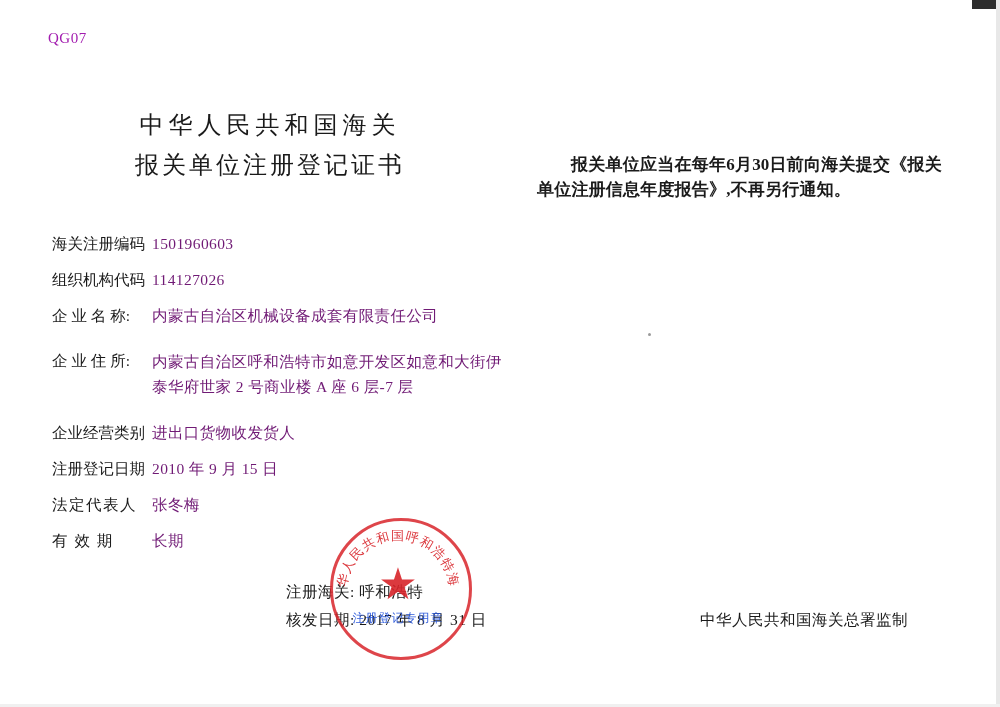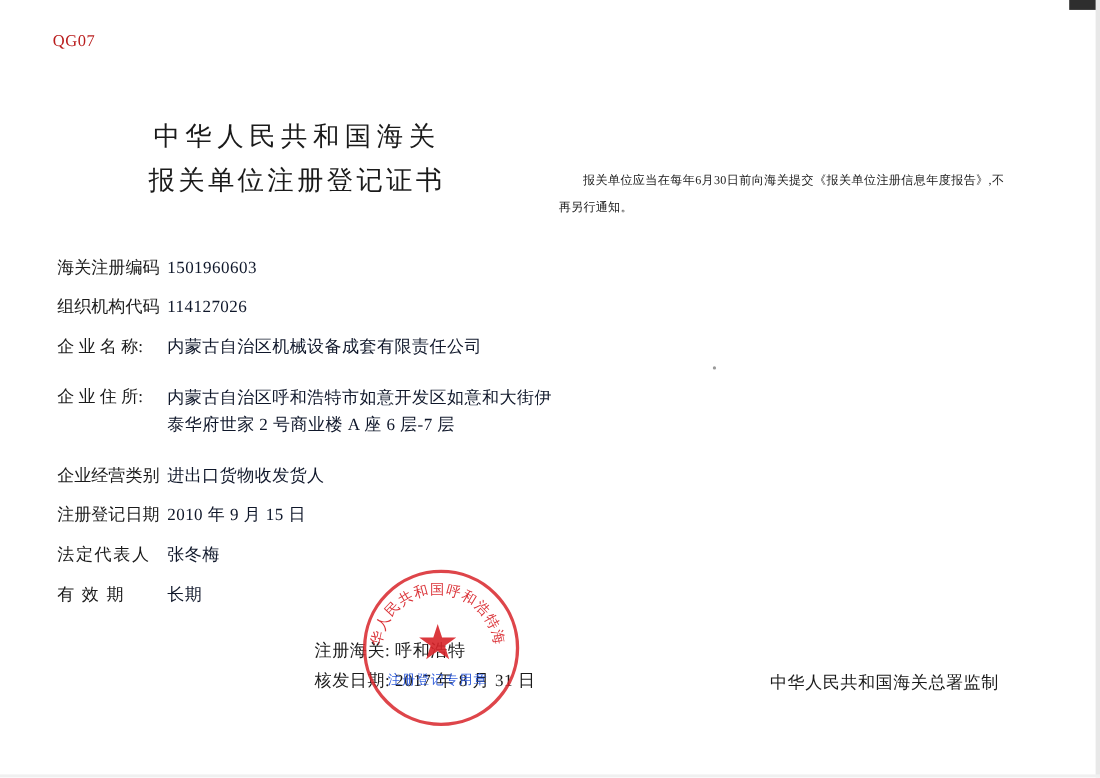--- a/index.html
+++ b/index.html
@@ -49,21 +49,21 @@
     height: 3px;
     background: #f0f0f0;
   }
 
   .form-code {
     position: absolute;
     left: 48px;
     top: 30px;
     font-size: 15px;
     letter-spacing: 0.5px;
-    color: #b91c1c;
+    color: #a21caf;
   }
 
   
   .cert-title {
     position: absolute;
     left: 60px;
     top: 105px;
     width: 420px;
     text-align: center;
     font-size: 24px;
@@ -92,21 +92,21 @@
   .field-row.gap-top { margin-top: 22px; }
   .field-label {
     width: 100px;
     flex: 0 0 100px;
     color: #1a1a1a;
     letter-spacing: 0px;
   }
   .field-label.sp1 { letter-spacing: 1.5px; }
   .field-value {
     flex: 1;
-    color: #0f172a;
+    color: #701a75;
     letter-spacing: 0.4px;
   }
   .field-value.wrap { line-height: 25px; }
 
   
   .issue-block {
     position: absolute;
     left: 286px;
     top: 578px;
     font-size: 15.5px;
@@ -120,27 +120,28 @@
     left: 560px;
     top: 110px;
     width: 400px;
     text-align: center;
     font-size: 23px;
     letter-spacing: 8px;
     color: #1a1a1a;
   }
   .notice-body {
     position: absolute;
-    left: 508px;
+    left: 537px;
     top: 152px;
     width: 405px;
-    font-size: 11px;
+    font-size: 17px;
     line-height: 25px;
     letter-spacing: 0.2px;
     text-align: justify;
+    font-weight: bold;
   }
   .notice-body .indent { text-indent: 2em; }
   .notice-dot {
     position: absolute;
     left: 648px;
     top: 333px;
     width: 3px;
     height: 3px;
     border-radius: 50%;
     background: #9a9a9a;

